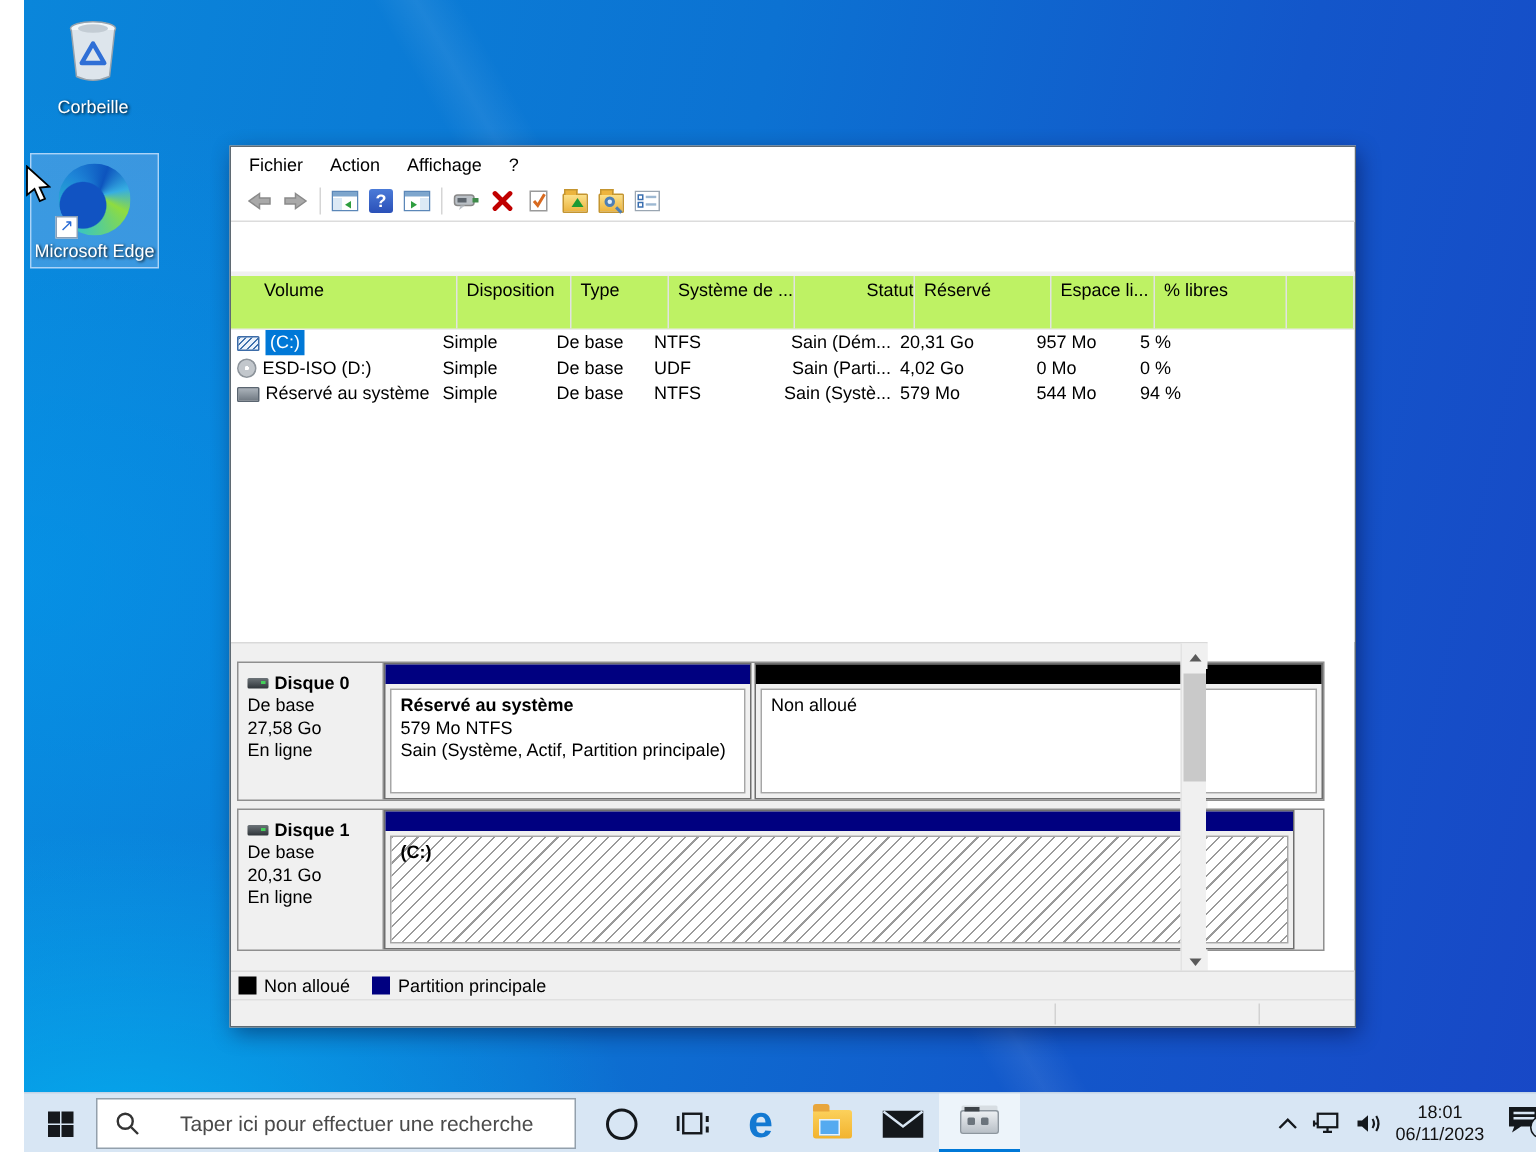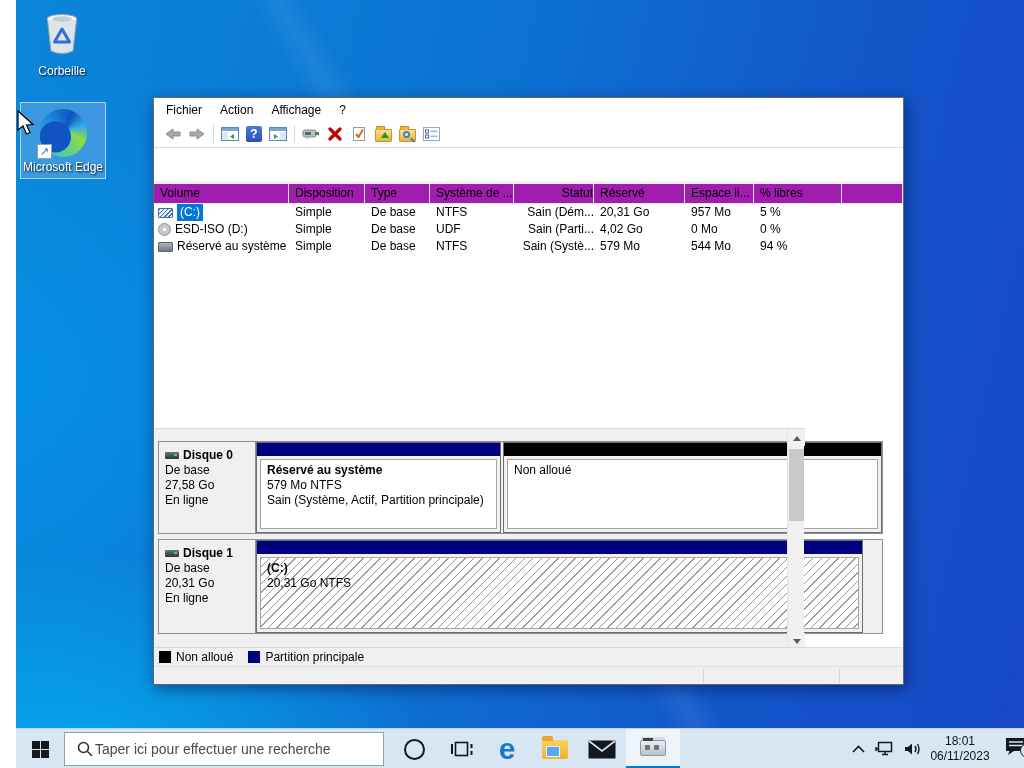--- a/index.html
+++ b/index.html
@@ -58,21 +58,21 @@
   .tsep { width:1px; height:18px; background:#d5d5d5; margin:0 4px; }
   .help-box { width:16px; height:16px; background:linear-gradient(#4b7bd8,#2a50b8); color:#fff; font-weight:bold; font-size:12px; text-align:center; line-height:16px; border-radius:2px; }
   .folder-ic { position:relative; width:17px; height:13px; background:linear-gradient(#fbe089,#ecb43e); border:1px solid #c49530; border-radius:1px; margin-top:3px; }
   .folder-ic::before { content:""; position:absolute; top:-4px; left:0; width:7px; height:3px; background:#ecb43e; border:1px solid #c49530; border-bottom:none; }
   .f-up::after { content:""; position:absolute; left:5px; top:2px; border:4px solid transparent; border-bottom:6px solid #1c9a33; border-top:none; }
   .mini-mag { position:absolute; left:3px; top:1px; width:7px; height:7px; border:2px solid #4d7fb5; border-radius:50%; background:#dfeefc; }
   .mini-mag::after { content:""; position:absolute; left:5px; top:6px; width:5px; height:2px; background:#4d7fb5; transform:rotate(45deg); }
 
   
   .listpane { position:absolute; top:83px; left:0; width:749px; height:247px; background:#fff; border-top:3px solid #f0f0f0; }
-  .lv-header { display:flex; height:20px; line-height:19px; background:#a21caf; border-bottom:1px solid #ececec; }
+  .lv-header { display:flex; height:36px; line-height:19px; background:#bef264; border-bottom:1px solid #ececec;padding-left:16px; }
   .lv-header .hc { border-right:1px solid #e2e2e2; padding-left:6px; overflow:hidden; white-space:nowrap; }
   .lv-row { display:flex; height:17px; line-height:17px; white-space:nowrap; }
   .lv-row .cell { padding-left:6px; overflow:hidden; }
   .c0{width:135px;} .c1{width:76px;} .c2{width:65px;} .c3{width:84px;} .c4{width:80px;text-align:right;} .c5{width:91px;} .c6{width:69px;} .c7{width:88px;} .c8{flex:1;}
   .vol-cell { display:flex; align-items:center; gap:4px; padding-left:4px !important; }
   .sel-label { background:#0078d7; color:#fff; padding:0 3px; }
   .ic-drive { width:15px; height:10px; border:1px solid #5a6570; background:linear-gradient(#aab2ba,#717a83); border-radius:1px; flex:none; }
   .ic-drive.hatched { border-color:#3c6ca8; background:#eaf2fb repeating-linear-gradient(135deg,#3f72ae 0 1px, rgba(0,0,0,0) 1px 3px); }
   .ic-cd { width:13px; height:13px; border-radius:50%; flex:none; background:radial-gradient(circle, #ffffff 0 18%, #c2c7cc 19% 70%, #9aa1a8 71% 100%); border:1px solid #8d949b; }
 
@@ -104,21 +104,21 @@
 
   .statusbar { position:absolute; bottom:0; left:0; width:749px; height:18px; background:#f0f0f0; border-top:1px solid #e0e0e0; }
   .sb-div { position:absolute; top:2px; width:1px; height:14px; background:#d2d2d2; }
 
   
   #taskbar { position:absolute; left:0; bottom:0; width:1024px; height:40px; background:#d8e6f4; border-top:1px solid #c3d4e6; }
   .tb-item { position:absolute; top:0; height:40px; display:flex; align-items:center; justify-content:center; }
   #start-btn { left:0; width:48px; }
   .win-logo { display:grid; grid-template-columns:8px 8px; grid-template-rows:8px 8px; gap:1px; }
   .win-logo div { background:#15181c; }
-  #search-box { position:absolute; left:48px; top:3px; width:320px; height:34px; background:#fff; border:1px solid #93a0ac; display:flex; align-items:center; padding-left:12px; gap:2px; }
+  #search-box { position:absolute; left:48px; top:3px; width:320px; height:34px; background:#fff; border:1px solid #93a0ac; display:flex; align-items:center; padding-left:12px; gap:27px; }
   #search-box input { border:none; outline:none; font-size:14px; color:#3c3c3c; width:250px; font-family:"Liberation Sans",sans-serif; background:transparent; }
   #search-box input::placeholder { color:#4a4a4a; opacity:1; }
   .cortana-ring { width:21px; height:21px; border:2.5px solid #14181c; border-radius:50%; }
   .edge-e { font-size:30px; font-weight:bold; color:#1379d2; line-height:30px; }
   .tb-folder { position:relative; width:26px; height:19px; background:linear-gradient(#fcd15c,#f2b32e); border-radius:2px; }
   .tb-folder::before { content:""; position:absolute; top:-4px; left:0; width:11px; height:5px; background:#e8a63c; border-radius:2px 2px 0 0; }
   .tb-folder::after { content:""; position:absolute; left:4px; bottom:2px; width:12px; height:9px; background:#55aaf0; border:1px solid #e8f2fc; }
   .active-app { background:rgba(255,255,255,.55); border-bottom:3px solid #0078d7; }
   .dm-icon { position:relative; width:26px; height:16px; background:linear-gradient(#eceff2,#b9c0c7); border:1px solid #8d969e; border-radius:2px; box-shadow:0 -4px 0 -1px #d7dde2; }
   .dm-icon::after { content:""; position:absolute; left:4px; top:4px; width:5px; height:5px; background:#6b747c; border-radius:1px; box-shadow:9px 0 0 #6b747c; }
@@ -327,21 +327,20 @@
             </div>
           <div>De base</div>
           <div>20,31 Go</div>
           <div>En ligne</div>
         </div>
         <div class="disk-graph" style="padding-right:19px;">
           <div class="partition" style="flex:1;">
             <div class="part-bar" style="background-color: rgb(0, 0, 128);"></div>
             <div class="part-body hatch">
               <div class="pt-title">(C:)</div>
-              <div>20,31 Go NTFS</div>
             </div>
           </div>
         </div>
       </div>
 
       <div class="vscroll">
         <div class="sarrow up">
             <div class="tri-up"></div>
           </div>
         <div class="sthumb"></div>

